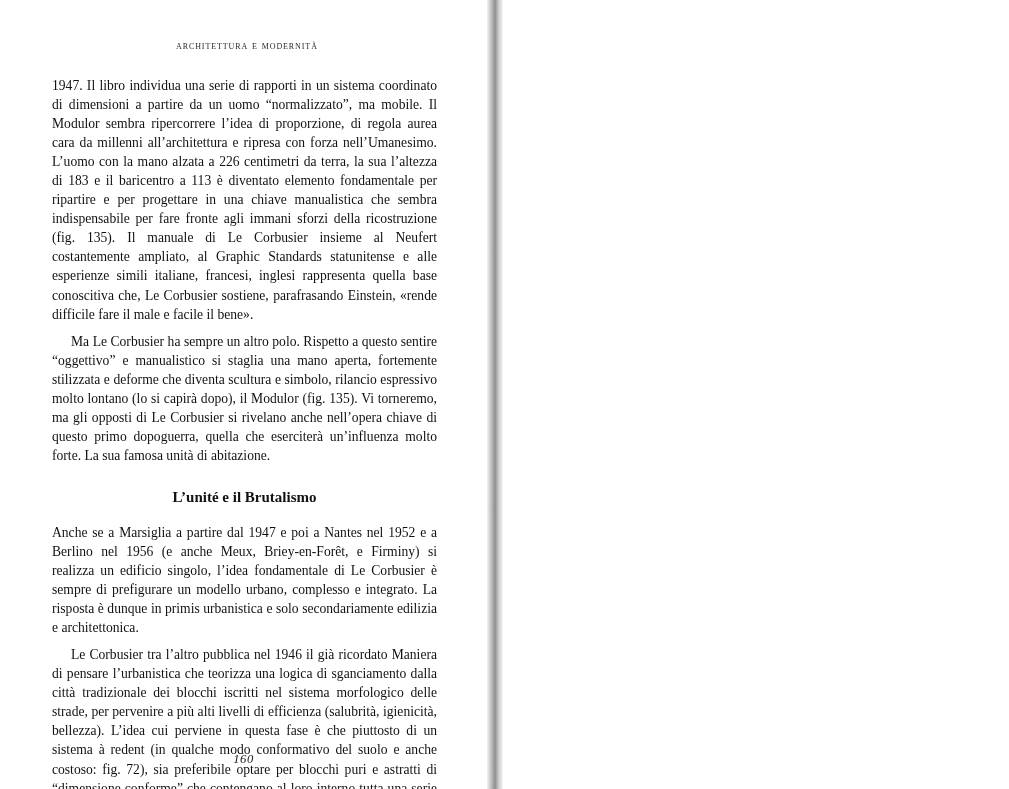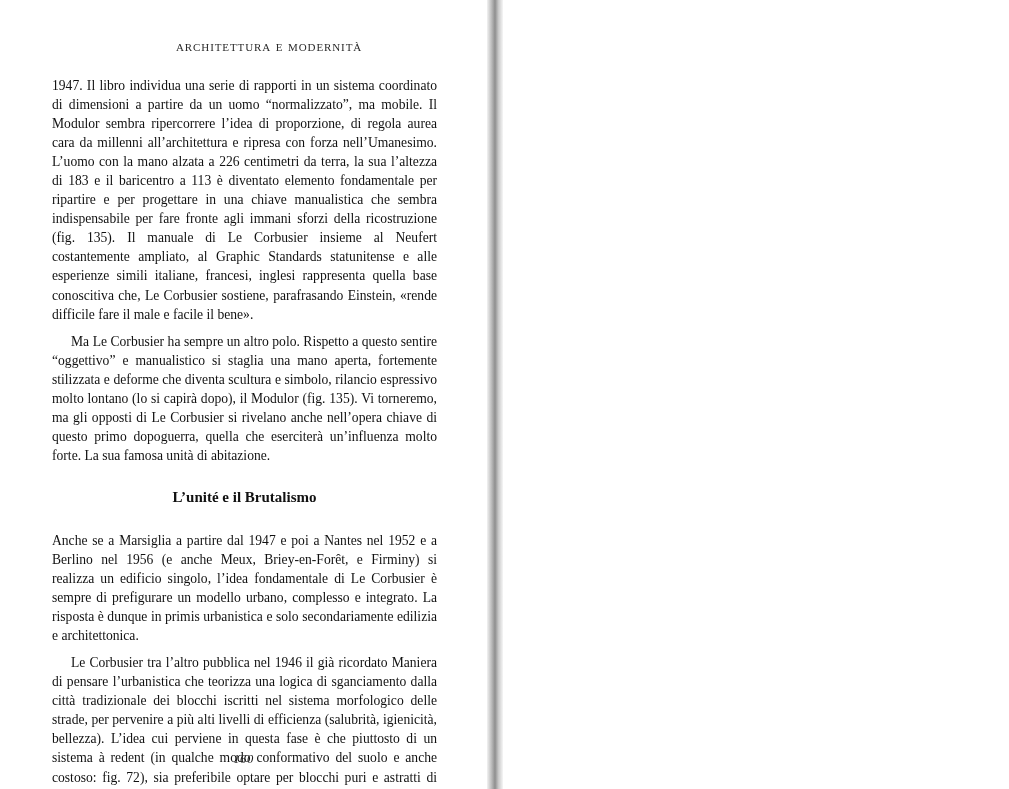--- a/index.html
+++ b/index.html
@@ -29,21 +29,21 @@
     top: 0;
     height: 789px;
     background: #ffffff;
   }
   .leaf-left { left: 0; width: 487px; }
   .leaf-right { left: 503px; width: 506px; }
 
   .running-head {
     position: absolute;
     top: 38px;
-    font-size: 15px;
+    font-size: 12px;
     letter-spacing: 0.9px;
     font-variant: small-caps;
     text-transform: lowercase;
     color: #2a2a2a;
     white-space: nowrap;
   }
   .rh-left { left: 176px; }
 
   .column {
     position: absolute;
@@ -60,21 +60,21 @@
     width: 401px;
   }
   .column p {
     margin: 8px;
   }
   .column p.indent {
     text-indent: 19px;
   }
 
   .section-title {
-    margin: 22px 0 24px 0;
+    margin: 22px 0 16px 0;
     text-align: center;
     font-size: 15px;
     font-style: normal;
     line-height: 20px;
   }
 
   .folio {
     position: absolute;
     bottom: 22px;
     font-size: 12.6px;

